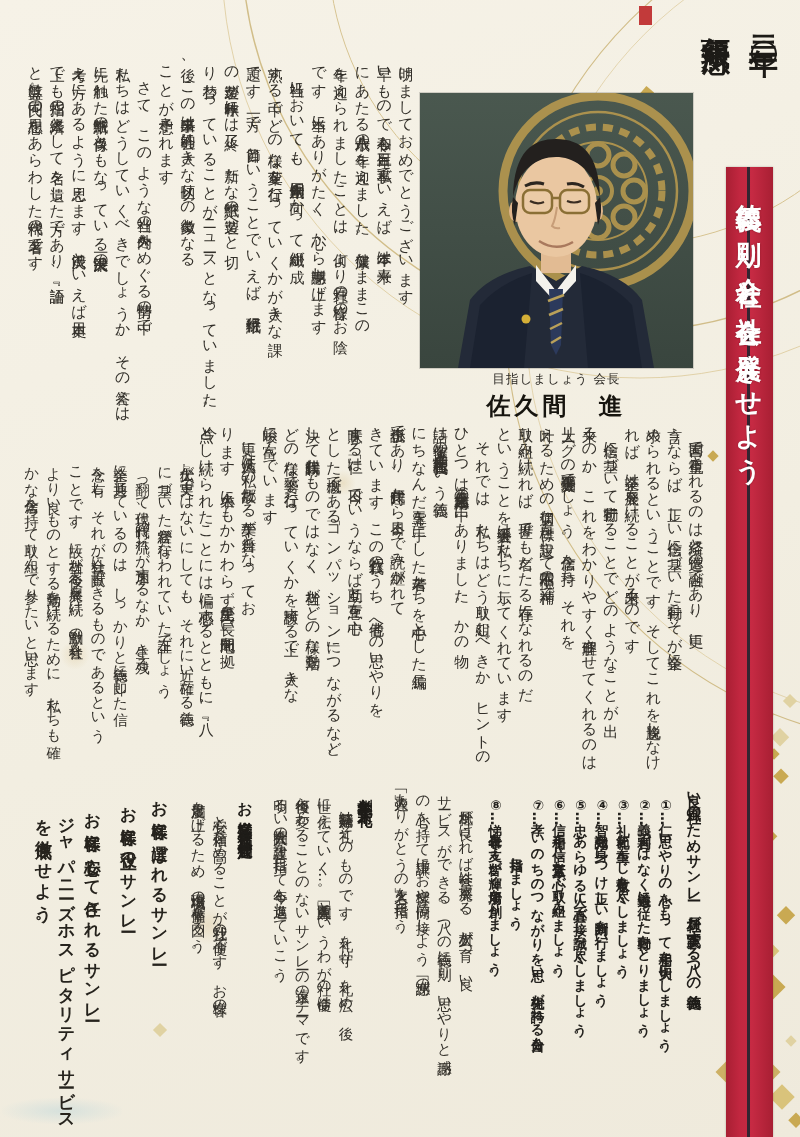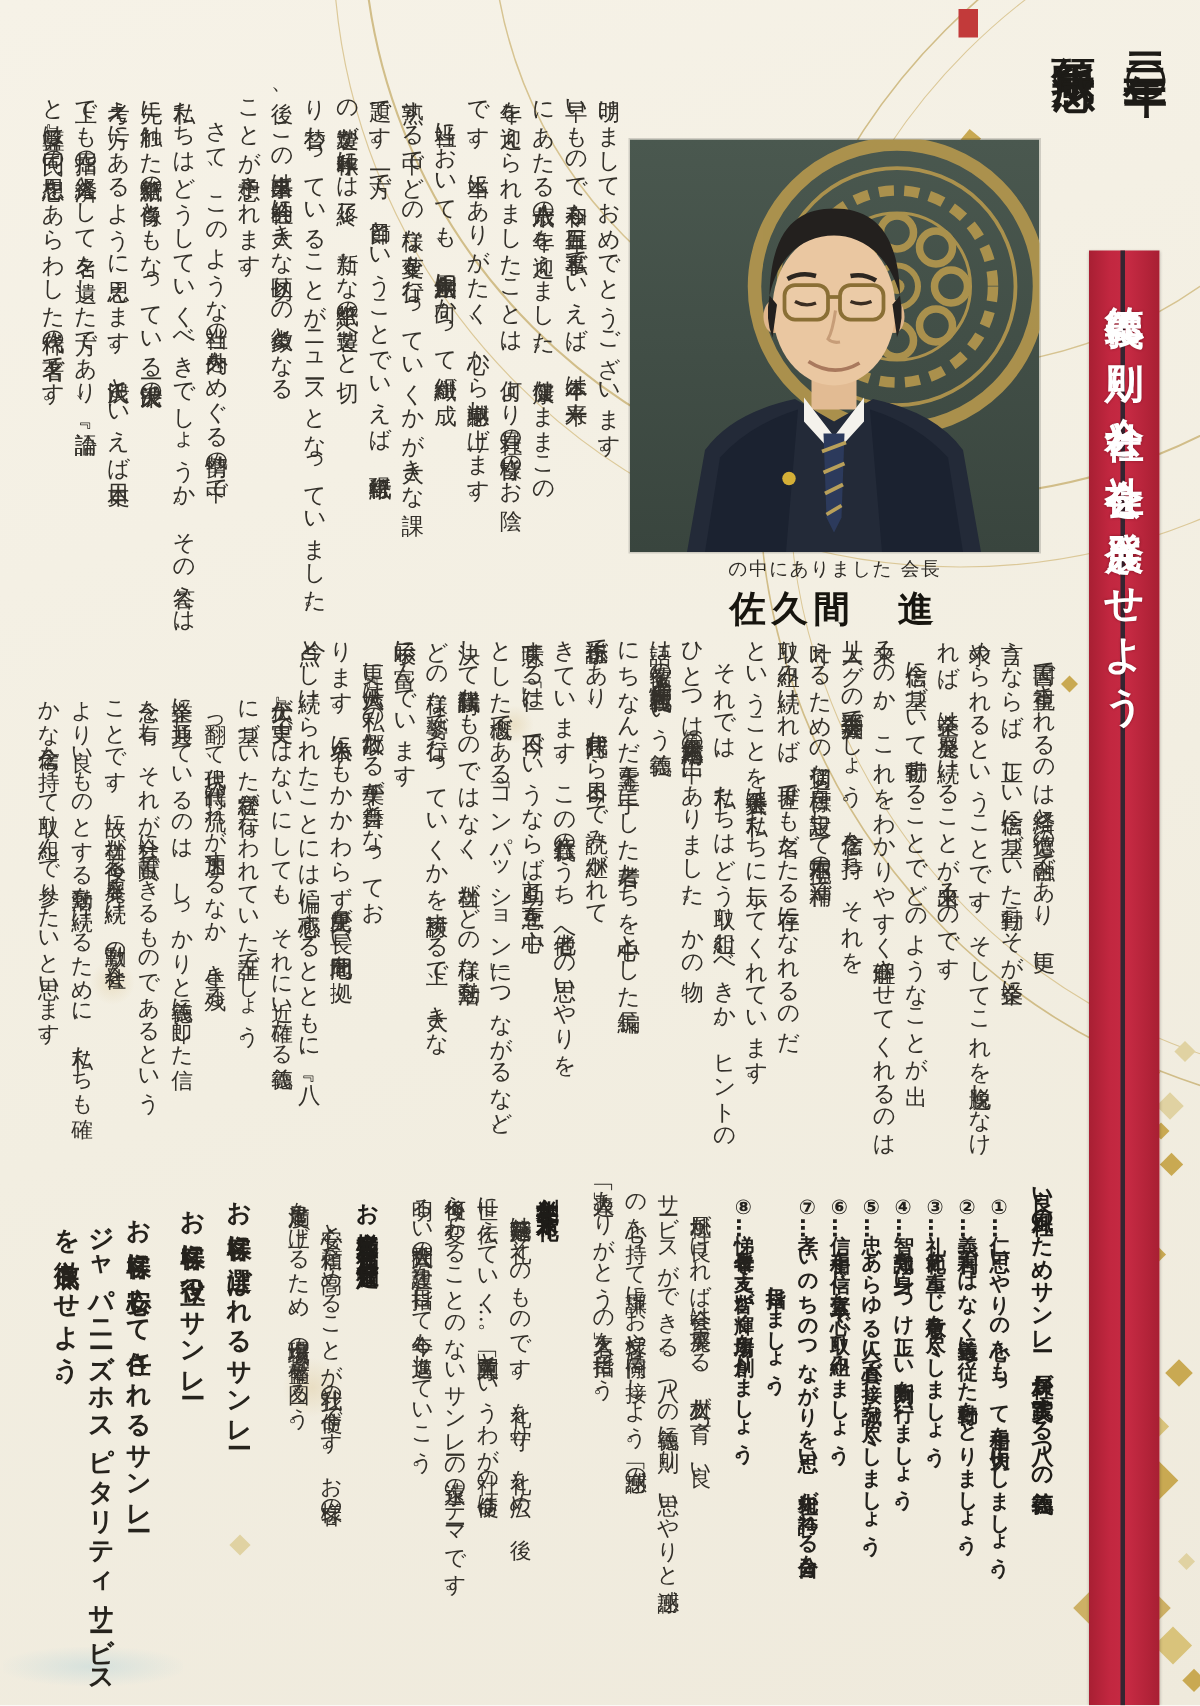--- a/index.html
+++ b/index.html
@@ -187,21 +187,21 @@
           <path d="M147,108 q7,3 14,0"></path>
         </g>
         <path d="M137,114 q-2,14 -5,19 q3,3 8,2" stroke="#c79d78" stroke-width="2" fill="none"></path>
         <path d="M119,148 q17,11 34,1" stroke="#a9795d" stroke-width="2.5" fill="none"></path>
         <circle cx="106" cy="226" r="4.5" fill="#d4af37"></circle>
       </g>
     </svg>
   </div>
 
   <div class="caption layer">
-    <div class="caption-role">の中にありました 会長</div>
+    <div class="caption-role">目指しましょう 会長</div>
     <div class="caption-name">佐久間　進</div>
   </div>
 
   <div class="v body-text block1 layer">明けましておめでとうございます。
 早いもので令和も五年目。私事でいえば、本年は米寿
 にあたる八十八歳の年を迎えました。健康なままこの
 年を迎えられましたことは、何より社員の皆様のお陰
 です。本当にありがたく、心から感謝申し上げます。
 　当社においても、創立六十周年に向かって組織が成
 熟する中でどの様な変革を行なっていくかが大きな課

